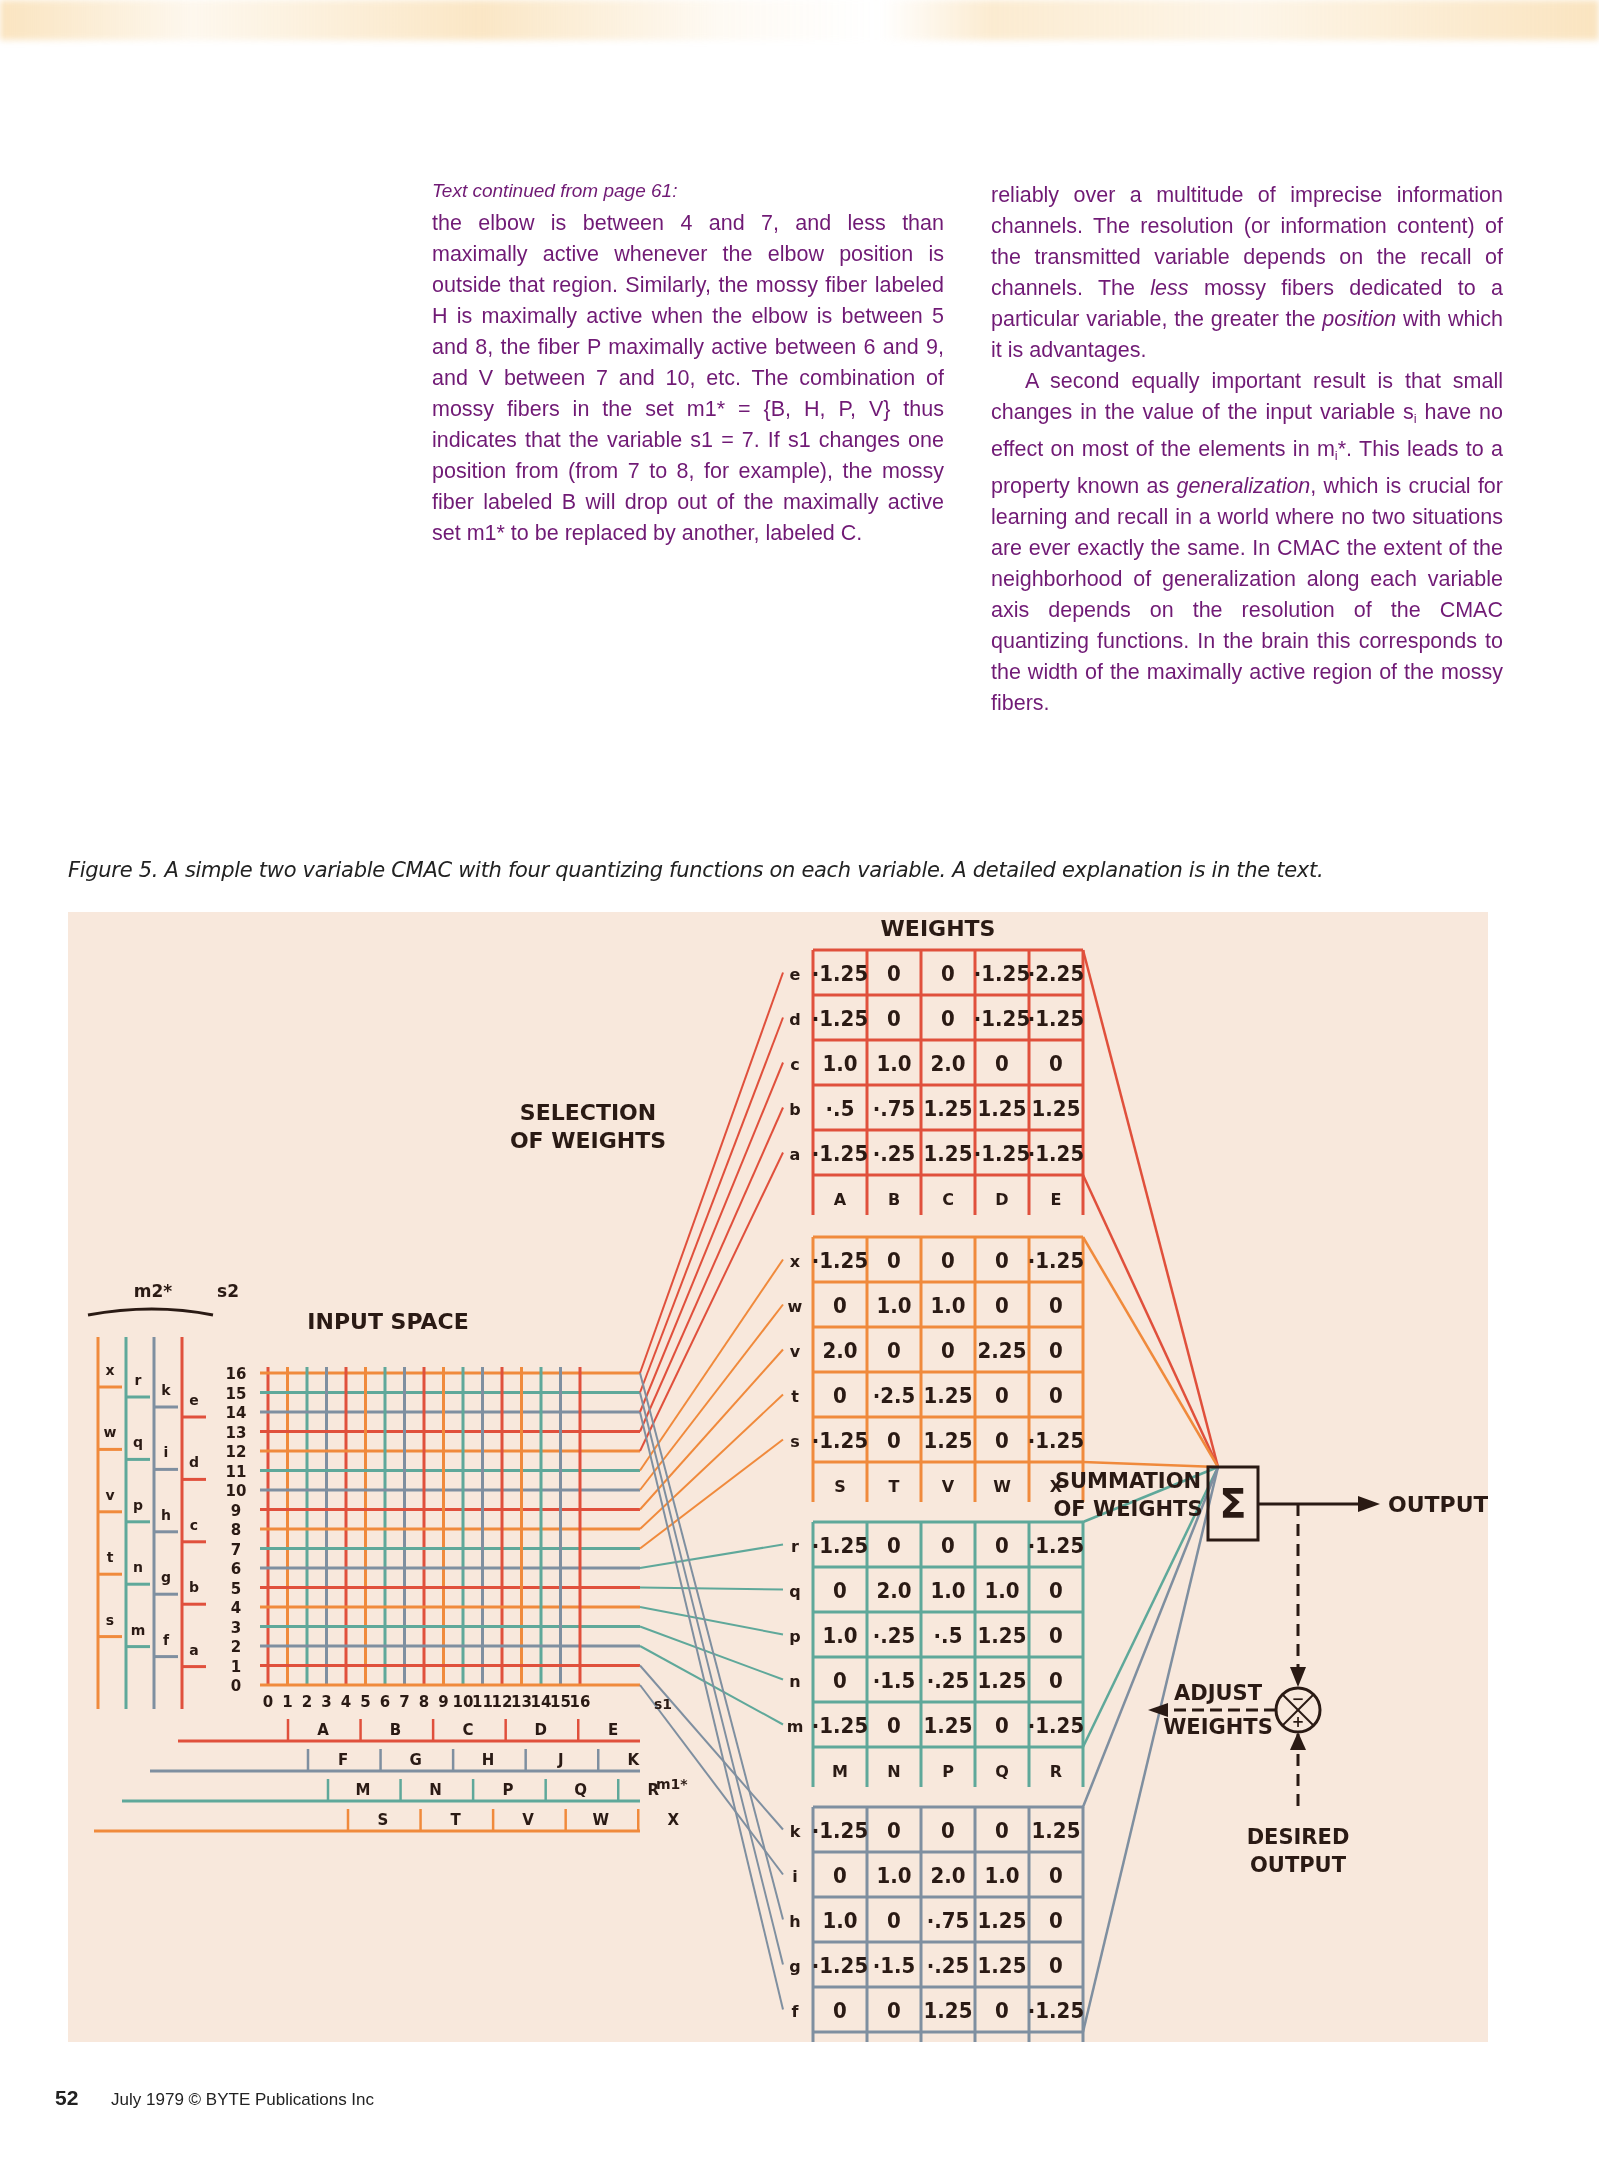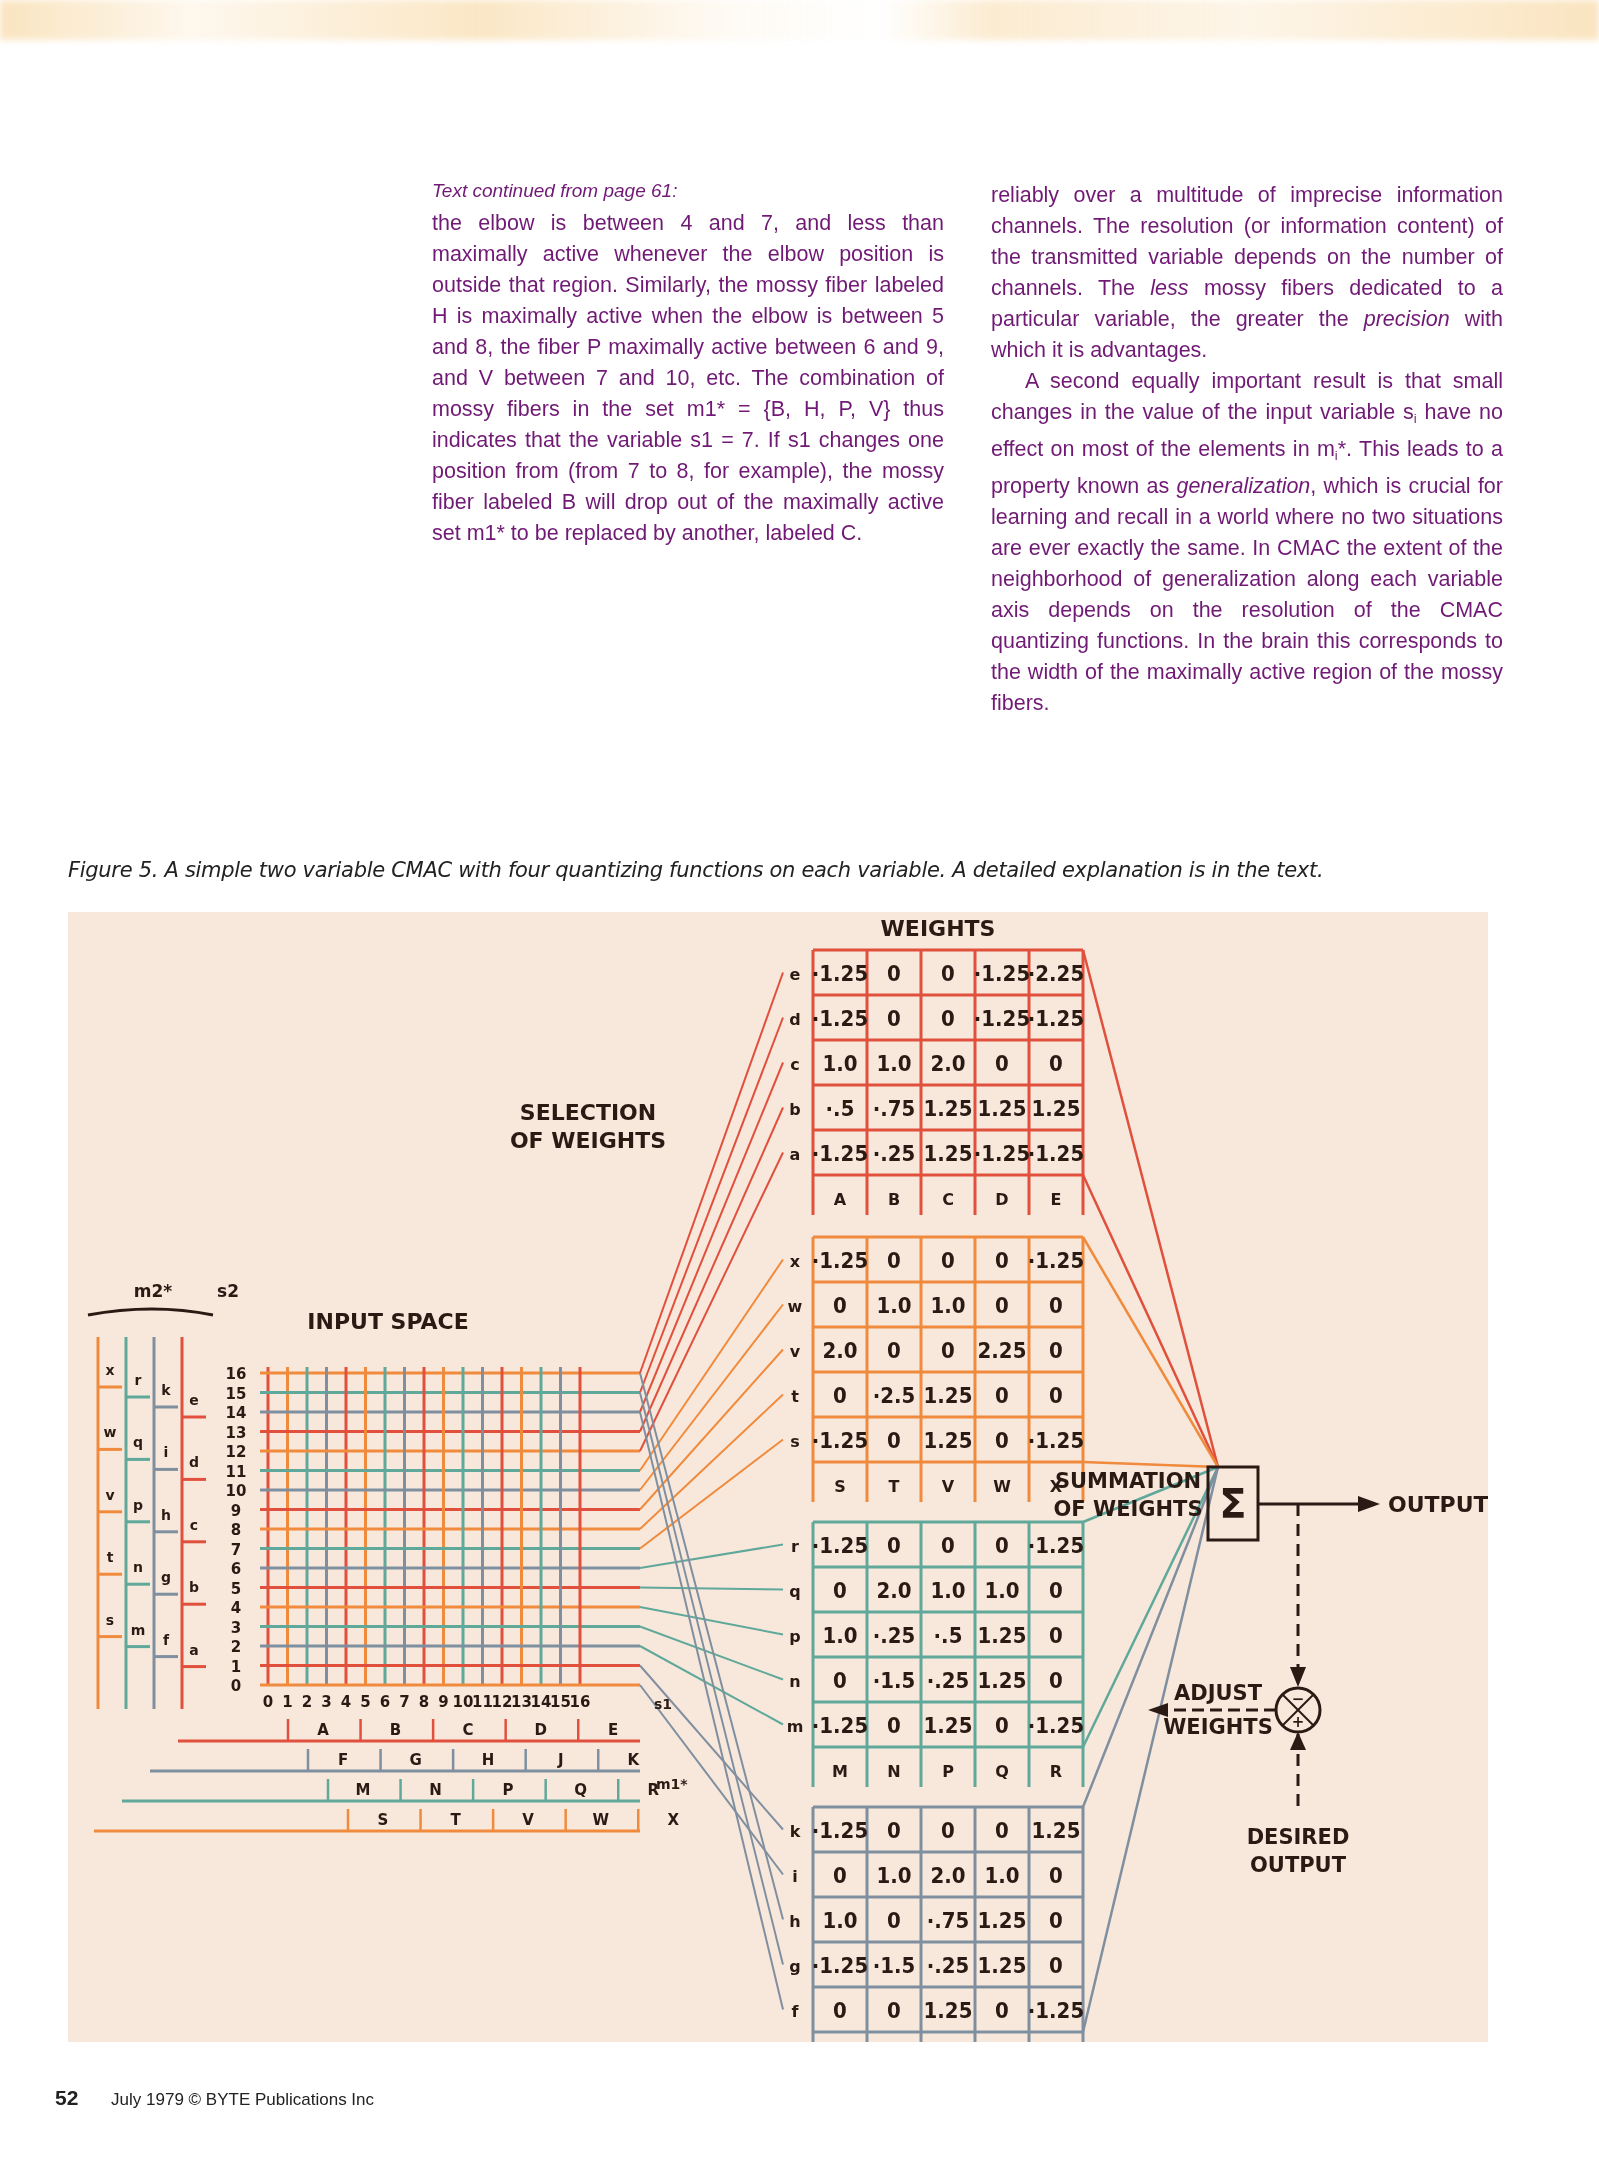--- a/index.html
+++ b/index.html
@@ -30,21 +30,21 @@
 <body>
 
 <div class="topstain"></div>
 
 <div class="col col-left">
   <p class="cont">Text continued from page 61:</p>
   <p>the elbow is between 4 and 7, and less than maximally active whenever the elbow position is outside that region. Similarly, the mossy fiber labeled H is maximally active when the elbow is between 5 and 8, the fiber P maximally active between 6 and 9, and V between 7 and 10, etc. The combination of mossy fibers in the set m1* = {B, H, P, V} thus indicates that the variable s1 = 7. If s1 changes one position from (from 7 to 8, for example), the mossy fiber labeled B will drop out of the maximally active set m1* to be replaced by another, labeled C.</p>
 </div>
 
 <div class="col col-right">
-  <p><span>reliably over a multitude of imprecise information channels. The resolution (or information content) of the transmitted variable depends on the number of channels. The </span><em>less</em><span> mossy fibers dedicated to a particular variable, the greater the </span><em>precision</em><span> with which it is advantages.</span></p>
+  <p><span>reliably over a multitude of imprecise information channels. The resolution (or information content) of the transmitted variable depends on the recall of channels. The </span><em>less</em><span> mossy fibers dedicated to a particular variable, the greater the </span><em>position</em><span> with which it is advantages.</span></p>
   <p class="indent"><span>A second equally important result is that small changes in the value of the input variable s</span><sub>i</sub><span> have no effect on most of the elements in m</span><sub>i</sub><span>*. This leads to a property known as </span><em>generalization</em><span>, which is crucial for learning and recall in a world where no two situations are ever exactly the same. In CMAC the extent of the neighborhood of generalization along each variable axis depends on the resolution of the CMAC quantizing functions. In the brain this corresponds to the width of the maximally active region of the mossy fibers.</span></p>
 </div>
 
 <div class="caption">Figure 5. A simple two variable CMAC with four quantizing functions on each variable. A detailed explanation is in the text.</div>
 
 <div class="figure">
   <svg id="fig" viewBox="0 0 1420 1130" xmlns="http://www.w3.org/2000/svg">
       <rect x="0" y="0" width="1420" height="1130" fill="#f8e8dc"></rect>
       <g>
         <line x1="745" y1="38" x2="1015" y2="38" stroke="#e0503c" stroke-width="3"></line>

